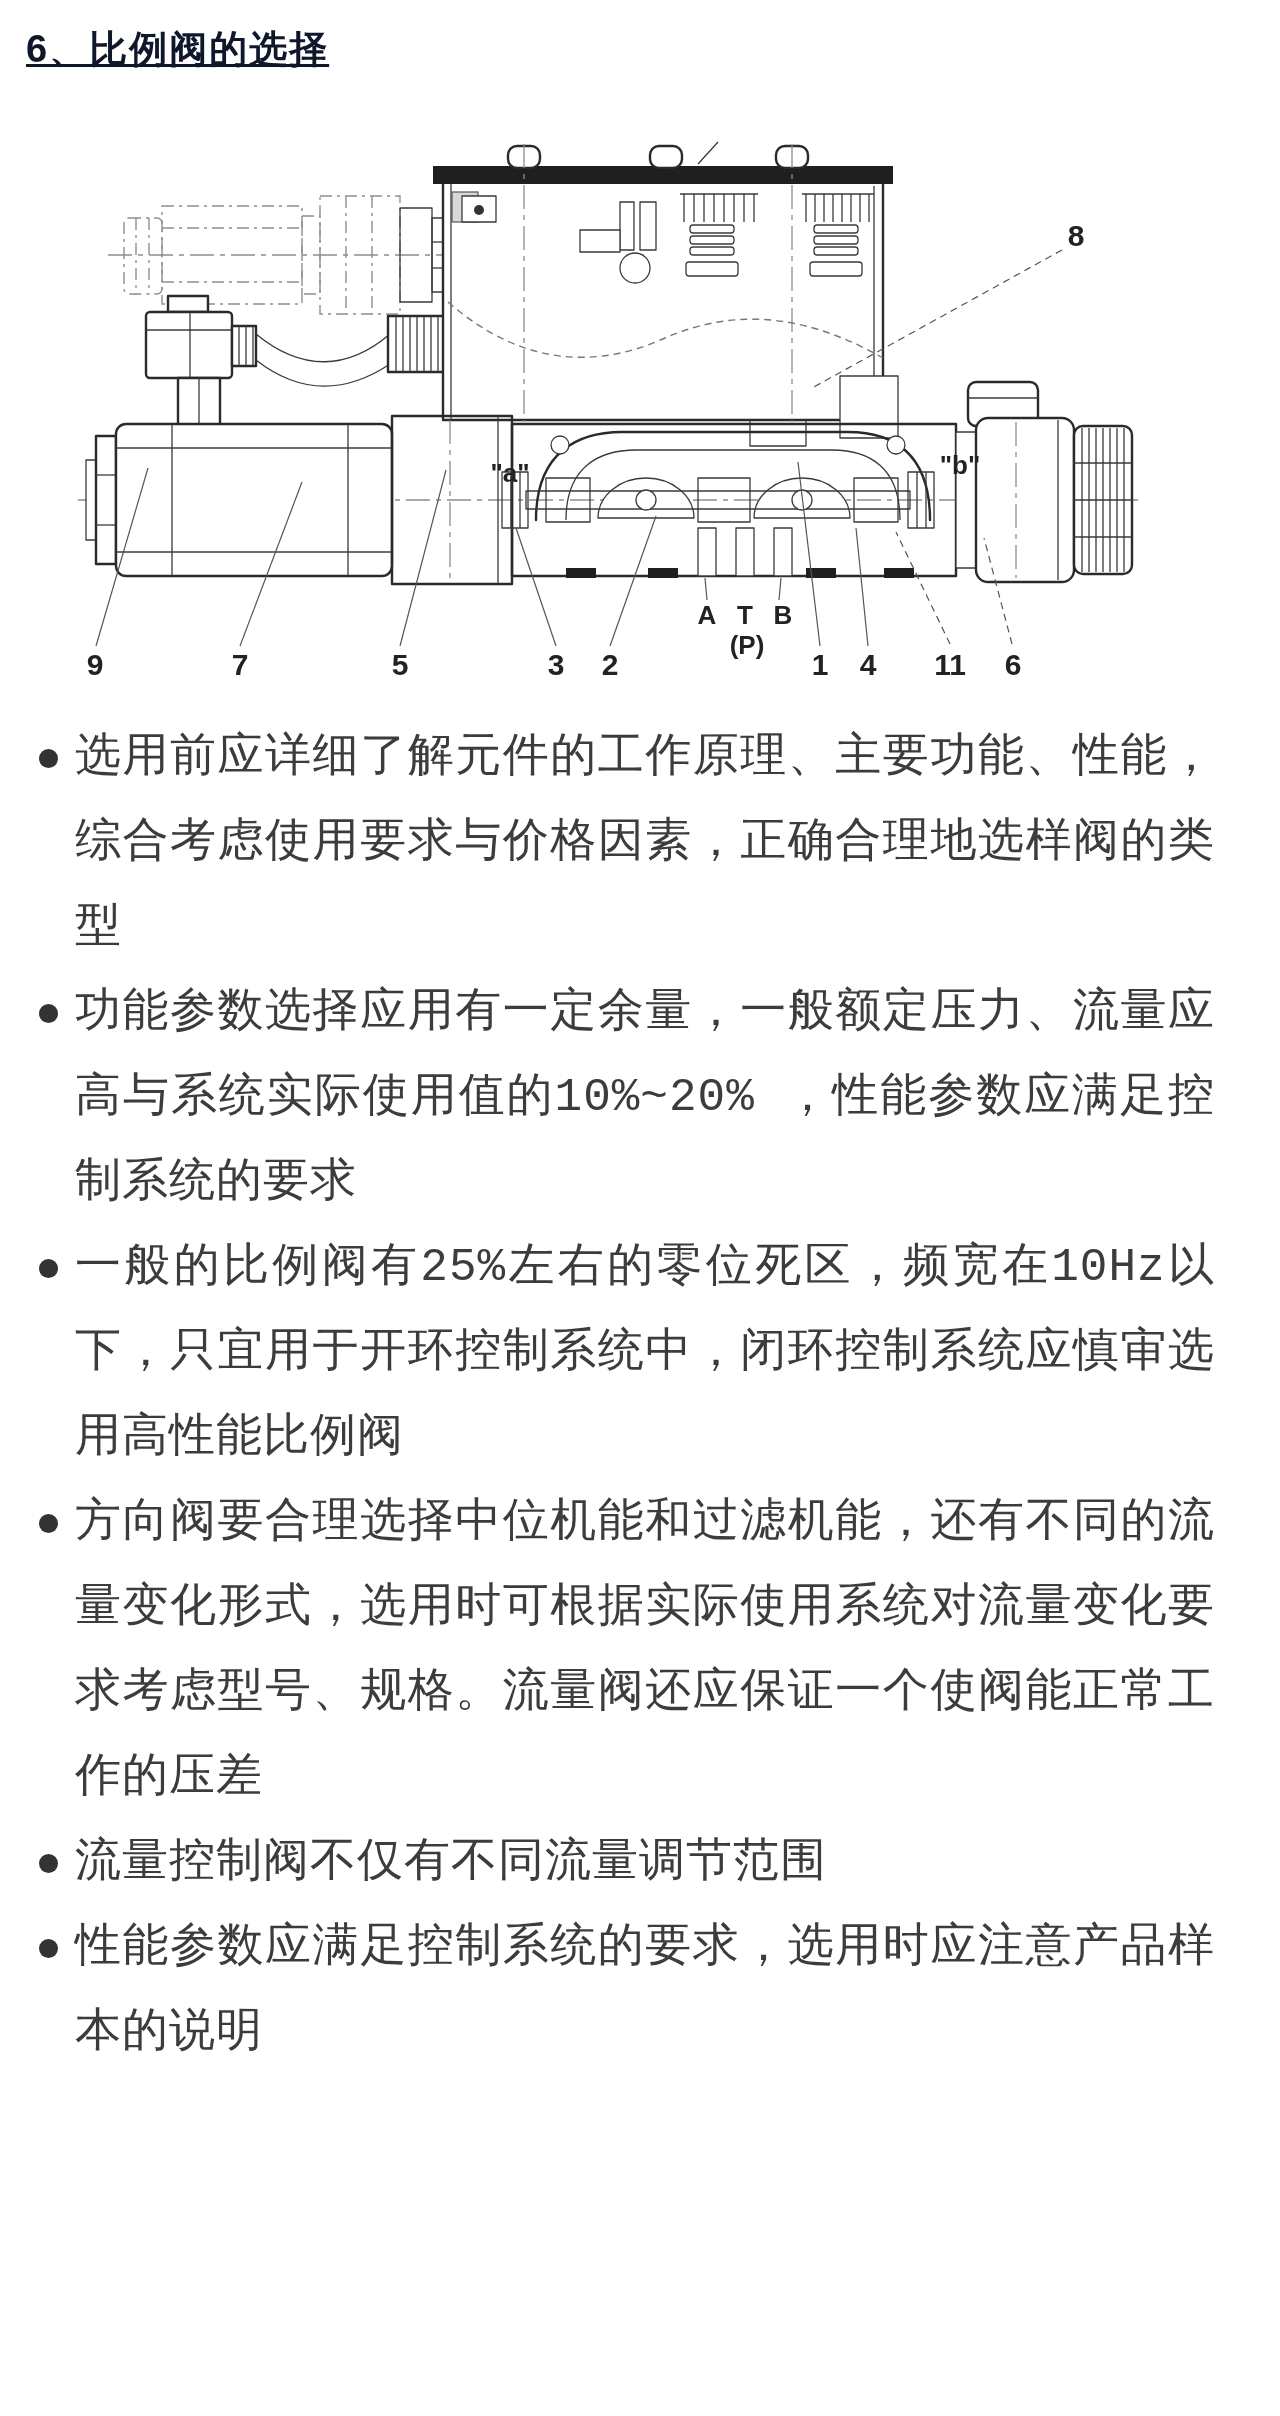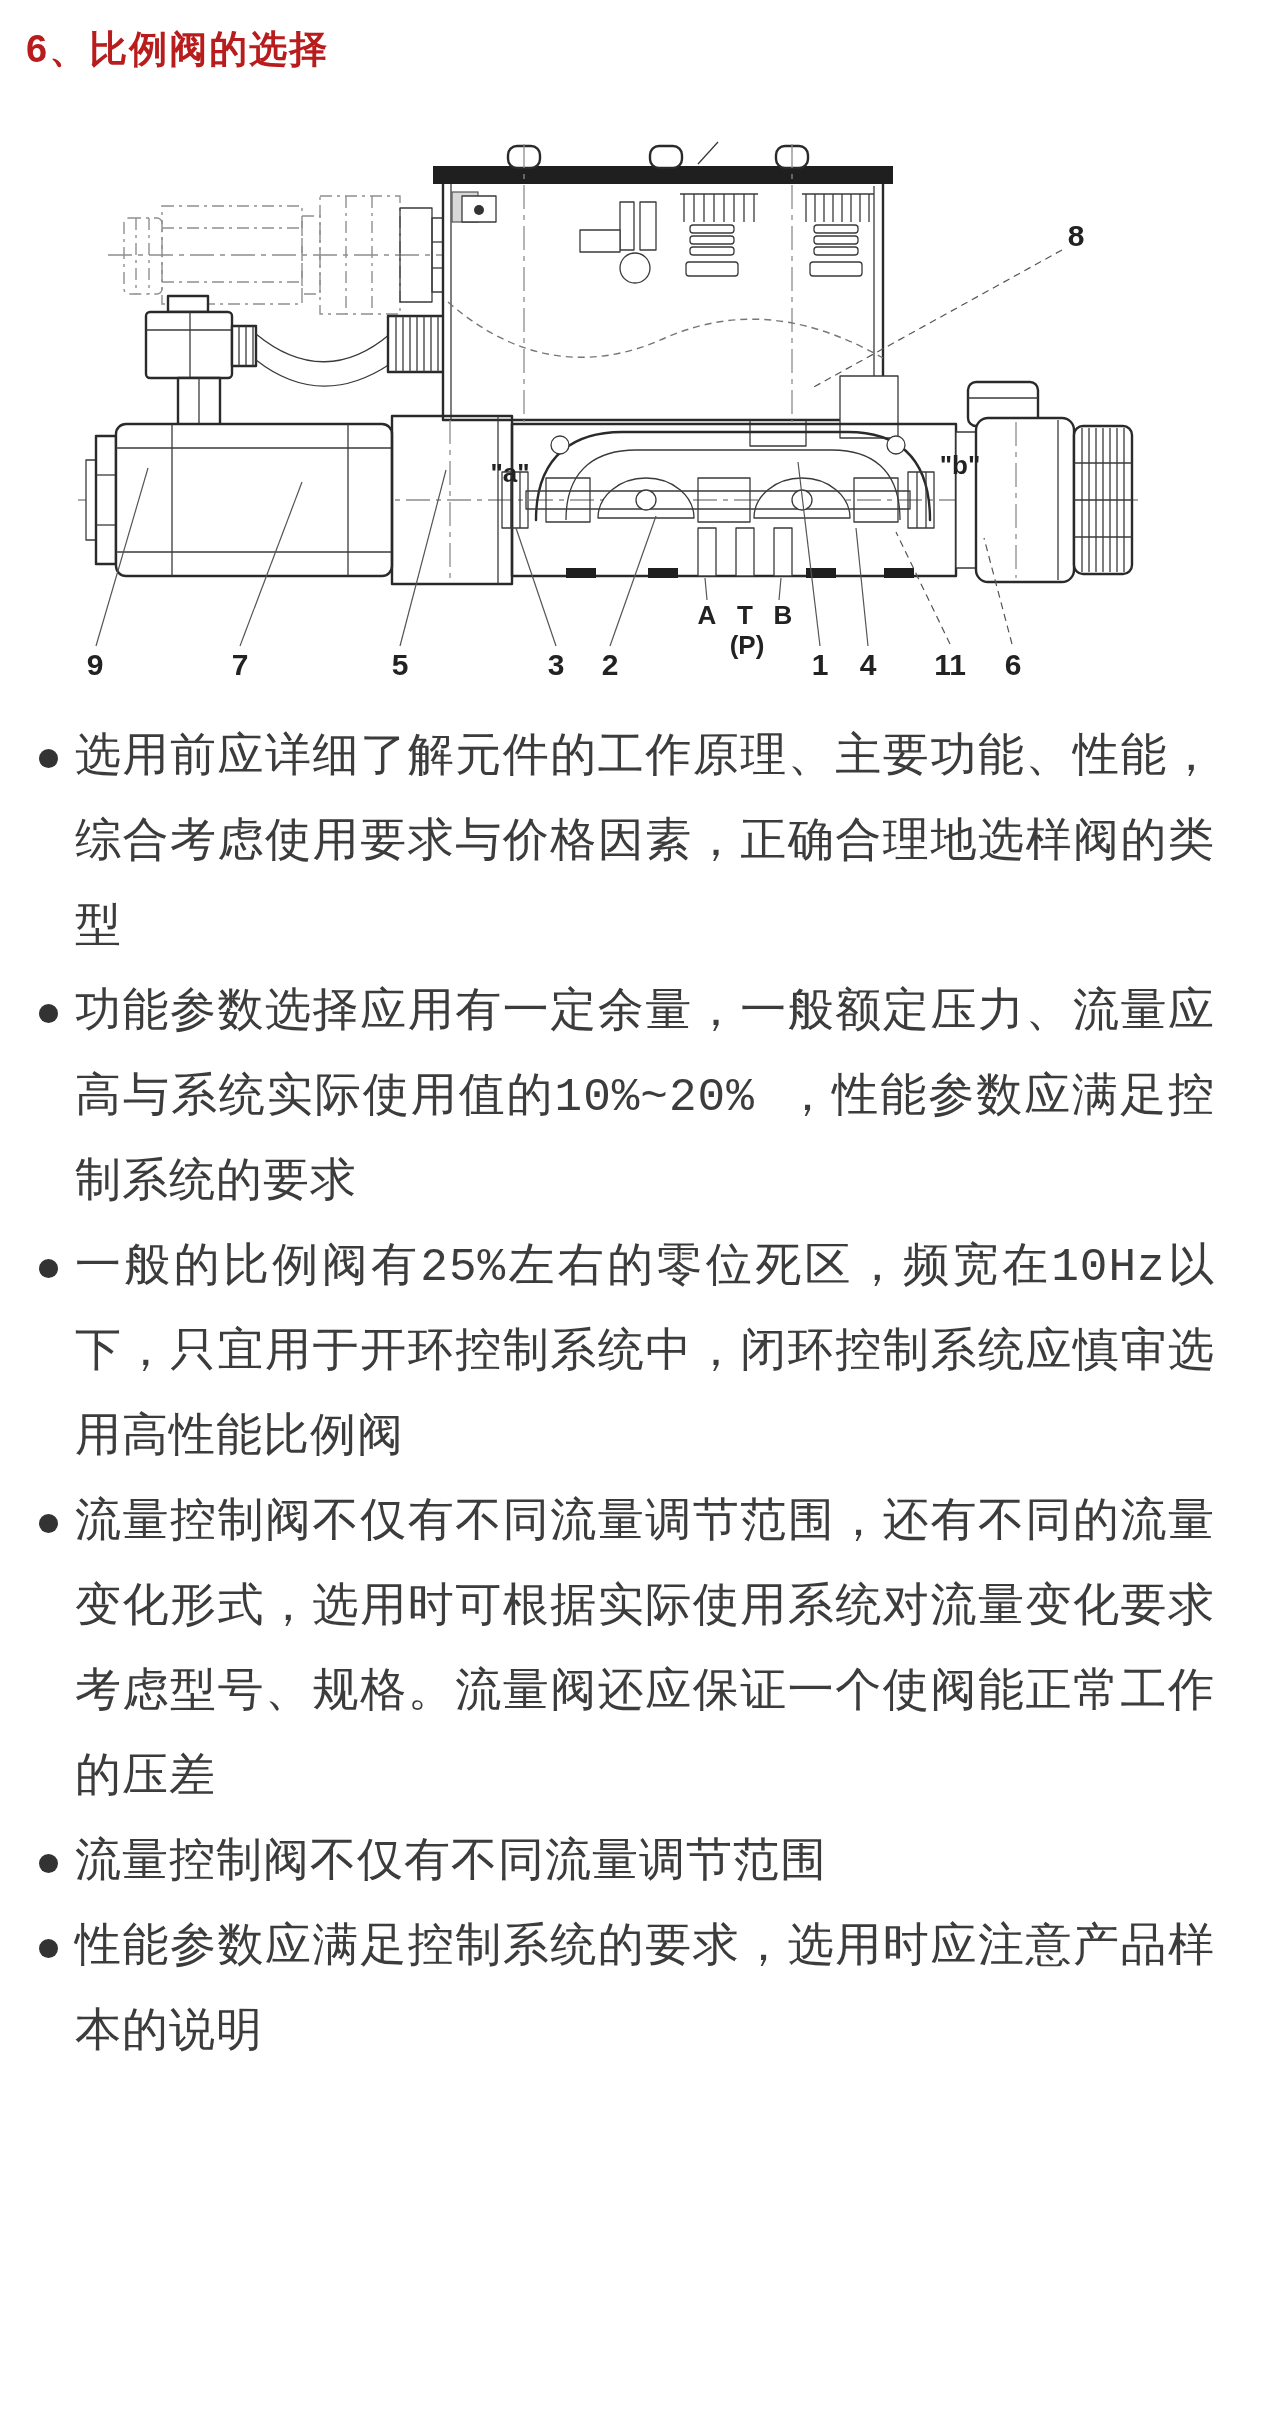--- a/index.html
+++ b/index.html
@@ -10,21 +10,22 @@
     font-family: "Liberation Sans", "DejaVu Sans", sans-serif;
     color: #3c3c3c;
     overflow-x: hidden;
   }
   .title {
     margin: 26px 0 0 26px;
     font-size: 38px;
     line-height: 46px;
     font-weight: bold;
     letter-spacing: 2px;
-    color: #b91c1c;
+    color: #0f172a;
+    text-decoration: underline;
   }
   .figure {
     margin: 58px 0 0 50px;
     width: 1180px; height: 582px;
     position: relative;
   }
   svg { display: block; }
 
   
   .ln      { stroke:#2a2a2a; stroke-width:2.4; fill:none; stroke-linejoin:round; stroke-linecap:round; }
@@ -286,21 +287,21 @@
   <li>
     <span class="dot"></span>
     <span>功能参数选择应用有一定余量，一般额定压力、流量应高与系统实际使用值的10%~20% ，性能参数应满足控制系统的要求</span>
   </li>
   <li>
     <span class="dot"></span>
     <span>一般的比例阀有25%左右的零位死区，频宽在10Hz以下，只宜用于开环控制系统中，闭环控制系统应慎审选用高性能比例阀</span>
   </li>
   <li>
     <span class="dot"></span>
-    <span>流量控制阀不仅有不同流量调节范围，还有不同的流量变化形式，选用时可根据实际使用系统对流量变化要求考虑型号、规格。流量阀还应保证一个使阀能正常工作的压差</span>
+    <span>方向阀要合理选择中位机能和过滤机能，还有不同的流量变化形式，选用时可根据实际使用系统对流量变化要求考虑型号、规格。流量阀还应保证一个使阀能正常工作的压差</span>
   </li>
   <li>
     <span class="dot"></span>
     <span>流量控制阀不仅有不同流量调节范围</span>
   </li>
   <li>
     <span class="dot"></span>
     <span>性能参数应满足控制系统的要求，选用时应注意产品样本的说明</span>
   </li>
 </ul>

